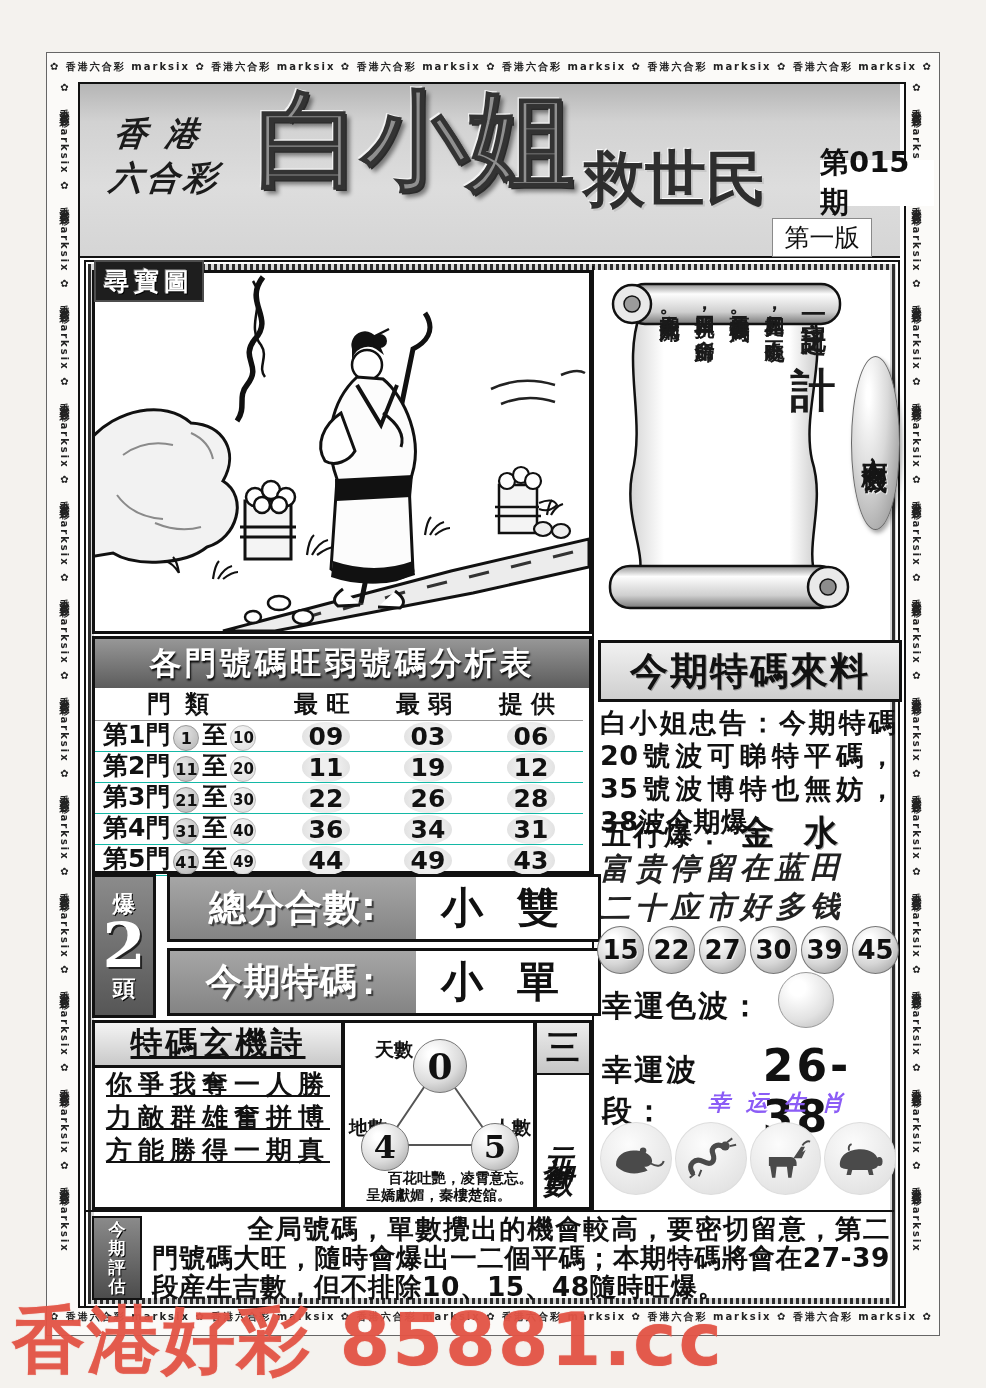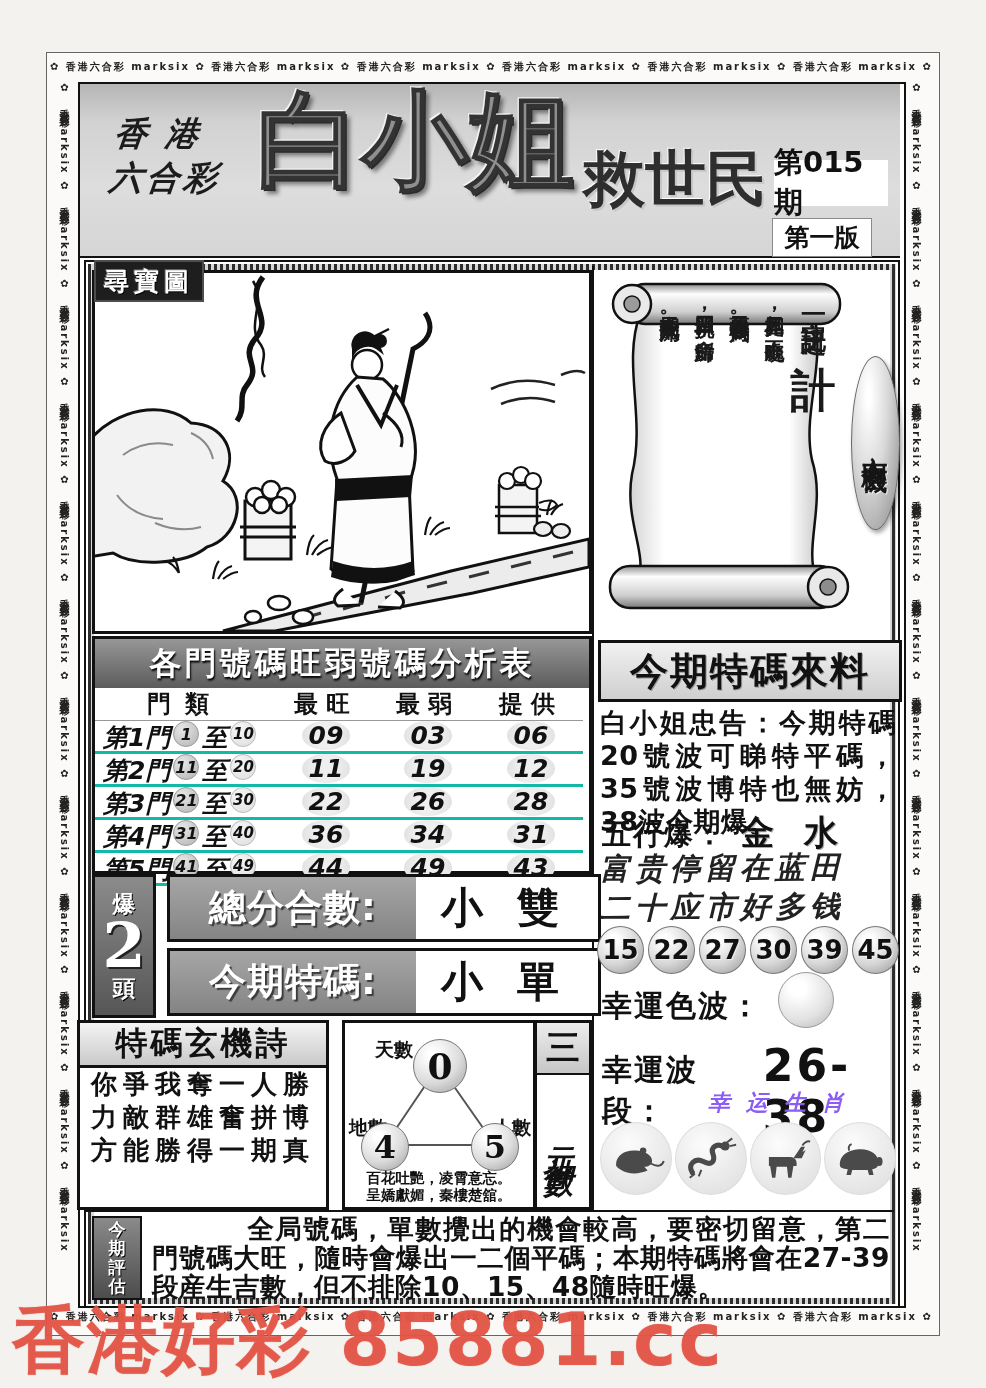--- a/index.html
+++ b/index.html
@@ -24,81 +24,81 @@
     border-bottom:2px solid #111;}
   #brand{left:112px;top:112px;font-family:"DejaVu Serif","Liberation Serif",serif;
     font-style:italic;font-weight:900;font-size:33px;color:#1c1c1c;transform:skewX(-6deg);line-height:44px;}
   #brand .b1{letter-spacing:18px;}
   #brand .b2{letter-spacing:4px;}
   #main-title{left:256px;top:88px;font-size:106px;font-weight:900;color:#8f8f8f;line-height:1;
     text-shadow:-2px -2px 0 #f2f2f2,2px 2px 0 #2b2b2b,5px 5px 4px rgba(0,0,0,.45);
     -webkit-text-stroke:1.5px #333;white-space:nowrap;}
   #sub-title{left:584px;top:148px;font-size:61px;font-weight:900;color:#2e2e2e;line-height:1;
     text-shadow:2px 2px 0 #c7c7c7,-1px -1px 0 #fff;white-space:nowrap;}
-  #issue-box{left:774px;top:160px;width:114px;height:46px;background:#fff;
+  #issue-box{left:820px;top:160px;width:114px;height:46px;background:#fff;
     display:flex;align-items:center;justify-content:center;font-size:29px;font-weight:900;}
   #edition-box{left:772px;top:218px;width:98px;height:37px;background:#fff;border:1px solid #8a8a8a;
-    display:flex;align-items:center;justify-content:center;font-size:25px;font-weight:700;}
+    display:flex;align-items:center;justify-content:center;font-size:25px;font-weight:400;}
   
   #main-frame{left:84px;top:260px;width:812px;height:1044px;border:2px solid #111;background:#fff;}
   #micro-frame{left:88px;top:264px;width:796px;height:1028px;border:6px solid #777;
     border-image:repeating-linear-gradient(90deg,#2d2d2d 0 3px,#d8d8d8 3px 6px) 6;}
   #v-divider{left:592px;top:266px;width:2px;height:944px;background:#111;}
   #h-divider{left:86px;top:1210px;width:808px;height:2px;background:#111;}
   
   #pic-box{left:92px;top:270px;width:494px;height:358px;border:3px solid #111;background:#fff;overflow:hidden;}
   #pic-badge{left:94px;top:260px;width:106px;height:38px;background:#1e1e1e;border:2px solid #4d4d4d;
     color:#fff;display:flex;align-items:center;justify-content:center;
     font-size:25px;font-weight:900;letter-spacing:5px;text-shadow:1px 1px 0 #000,-1px -1px 0 #777;z-index:3;}
   
   #table-box{left:92px;top:636px;width:494px;height:232px;border:3px solid #111;background:#fff;}
   #table-title{height:49px;background:linear-gradient(180deg,#979797,#5c5c5c);
     color:#fff;display:flex;align-items:center;justify-content:center;
     font-size:32px;font-weight:900;letter-spacing:3px;text-shadow:1px 2px 2px #000;}
   .t-grid{display:grid;grid-template-columns:180px 102px 102px 104px;}
   .t-head{height:32px;display:flex;align-items:center;justify-content:center;
     font-size:24px;font-weight:900;letter-spacing:8px;border-bottom:1px solid #999;}
   .t-head.c1{letter-spacing:14px;}
-  .t-cell{height:30px;display:flex;align-items:flex-start;justify-content:center;
-    font-size:25px;font-weight:700;border-bottom:3px solid #14b8a6;font-style:italic;}
+  .t-cell{height:30px;display:flex;align-items:flex-end;justify-content:center;
+    font-size:25px;font-weight:700;border-bottom:1px solid #14b8a6;}
   .t-gate{justify-content:flex-start;padding-left:8px;font-weight:900;font-size:25px;gap:3px;}
   .circ{display:inline-flex;width:24px;height:24px;border-radius:50%;
     background:radial-gradient(circle at 35% 30%,#e8e8e8,#b2b2b2);
     align-items:center;justify-content:center;font-size:16px;font-weight:700;border:1px solid #999;}
   .circ.lite{background:radial-gradient(circle at 35% 30%,#f6f6f6,#ddd);border-color:#bbb;font-size:15px;}
   .pill{padding:0 7px;border-radius:50%;background:radial-gradient(circle,#efefef 40%,#dedede);}
   
   #burst-side{left:92px;top:874px;width:58px;height:138px;border:3px solid #111;
     background:linear-gradient(180deg,#8b8b8b,#565656);color:#fff;
     display:flex;flex-direction:column;align-items:center;justify-content:center;}
   #burst-side .sm{font-size:23px;font-weight:900;line-height:24px;text-shadow:1px 1px 0 #000;}
   #burst-side .num{font-size:62px;font-weight:900;line-height:60px;font-family:"DejaVu Serif",serif;
     text-shadow:2px 2px 0 #222;}
   .burst-row{left:167px;width:428px;height:62px;border:3px solid #111;display:flex;background:#fff;}
-  #burst-row1{top:874px;} #burst-row2{top:948px;}
+  #burst-row1{top:874px;} #burst-row2{top:948px;font-family:Liberation Mono, monospace;}
   .burst-label{width:246px;background:linear-gradient(180deg,#a6a6a6,#848484);color:#fff;
     display:flex;align-items:center;justify-content:center;font-size:37px;font-weight:900;
     letter-spacing:1px;text-shadow:2px 2px 1px #3c3c3c;}
   .burst-value{flex:1;display:flex;align-items:center;justify-content:center;
     font-size:42px;font-weight:900;letter-spacing:34px;padding-left:20px;}
   
-  #poem-box{left:77px;top:1020px;width:246px;height:184px;border:3px solid #111;background:#fff;}
+  #poem-box{left:92px;top:1020px;width:246px;height:184px;border:3px solid #111;background:#fff;text-decoration:underline;}
   #poem-title{height:42px;background:linear-gradient(180deg,#f4f4f4,#c9c9c9);border-bottom:3px solid #111;
     display:flex;align-items:center;justify-content:center;font-size:32px;font-weight:900;letter-spacing:3px;}
   .poem-line{height:33px;display:flex;align-items:center;justify-content:center;
     font-size:26px;font-weight:900;letter-spacing:6px;}
   
   #tri-box{left:342px;top:1020px;width:188px;height:184px;border:3px solid #111;background:#fff;}
   .tri-label{position:absolute;font-size:19px;font-weight:900;}
   .ballN{position:absolute;border-radius:50%;display:flex;align-items:center;justify-content:center;
     background:radial-gradient(circle at 35% 28%,#fff 8%,#dcdcdc 55%,#9c9c9c);
     border:1px solid #777;font-weight:900;font-family:"DejaVu Serif",serif;}
   #tri-cap1,#tri-cap2{position:absolute;left:0;width:100%;text-align:center;
     font-size:14.5px;font-weight:900;letter-spacing:0;}
-  #tri-cap1{top:146px;} #tri-cap2{top:163px;}
+  #tri-cap1{top:146px;text-align:right;} #tri-cap2{top:163px;}
   
   #strip-box{left:534px;top:1020px;width:52px;height:184px;border:3px solid #111;background:#fff;}
   #strip-top{height:50px;border-bottom:2px solid #111;background:linear-gradient(180deg,#ededed,#c6c6c6);
     display:flex;align-items:center;justify-content:center;font-size:34px;font-weight:900;}
   #strip-rest{height:128px;display:flex;align-items:center;justify-content:center;
     writing-mode:vertical-rl;font-family:"DejaVu Serif",serif;font-style:italic;
     font-size:30px;font-weight:900;letter-spacing:10px;}
   
   #scroll-svg{left:598px;top:268px;}
   #scroll-text{left:632px;top:300px;width:202px;height:256px;writing-mode:vertical-rl;

